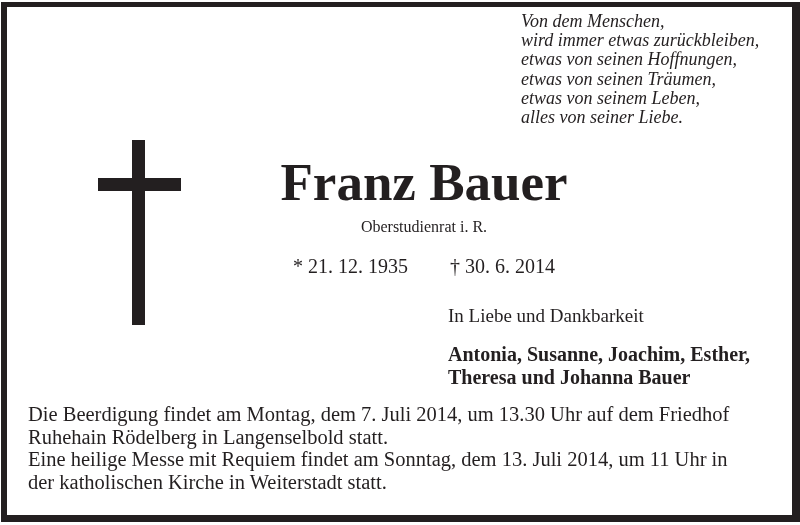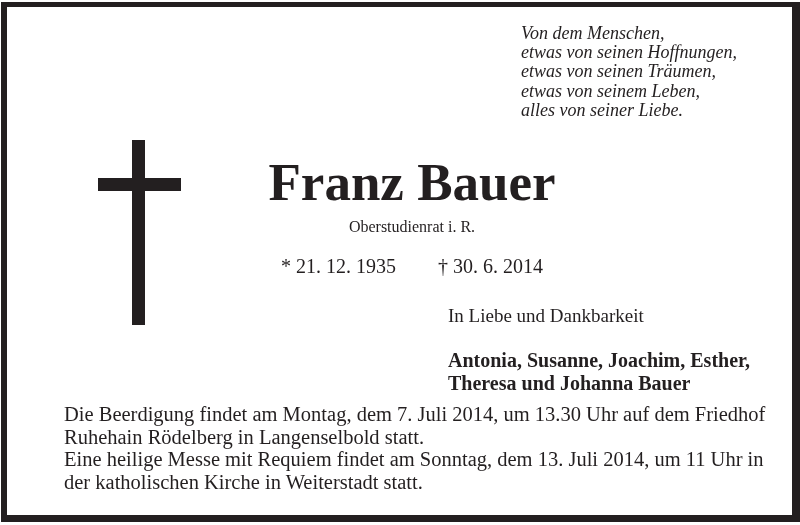--- a/index.html
+++ b/index.html
@@ -23,21 +23,21 @@
     bottom: 3px;
     border-style: solid;
     border-color: #231f20;
     border-width: 5px 8px 7px 6px;
     box-sizing: border-box;
     pointer-events: none;
   }
   .poem {
     position: absolute;
     left: 521px;
-    top: 24px;
+    top: 12px;
     font-style: italic;
     font-size: 18px;
     line-height: 19.2px;
     white-space: nowrap;
   }
   .cross-v {
     position: absolute;
     left: 132px;
     top: 140px;
     width: 13px;
@@ -47,21 +47,21 @@
   .cross-h {
     position: absolute;
     left: 98px;
     top: 178px;
     width: 83px;
     height: 13px;
     background: #231f20;
   }
   .center-block {
     position: absolute;
-    left: 224px;
+    left: 236px;
     top: 156px;
     width: 376px;
     text-align: center;
   }
   .deceased-name {
     font-size: 53px;
     font-weight: bold;
     line-height: 1;
     white-space: nowrap;
   }
@@ -86,42 +86,42 @@
     top: 305px;
   }
   .condolence {
     font-size: 19px;
     line-height: 22px;
   }
   .family {
     font-weight: bold;
     font-size: 20px;
     line-height: 23px;
-    margin-top: 22px;
+    margin-top: 16px;
     white-space: nowrap;
   }
   .funeral {
     position: absolute;
     left: 28px;
     top: 403px;
     font-size: 20.5px;
     line-height: 22.6px;
     white-space: nowrap;
-    margin-left: 36px;
   }
 </style>
 </head>
 <body>
 
 <div>
 
   <div class="frame"></div>
 
   <div class="poem">
     <div>Von dem Menschen,</div>
+    <div>wird immer etwas zurückbleiben,</div>
     <div>etwas von seinen Hoffnungen,</div>
     <div>etwas von seinen Träumen,</div>
     <div>etwas von seinem Leben,</div>
     <div>alles von seiner Liebe.</div>
   </div>
 
   <div>
     <div class="cross-v"></div>
     <div class="cross-h"></div>
   </div>

